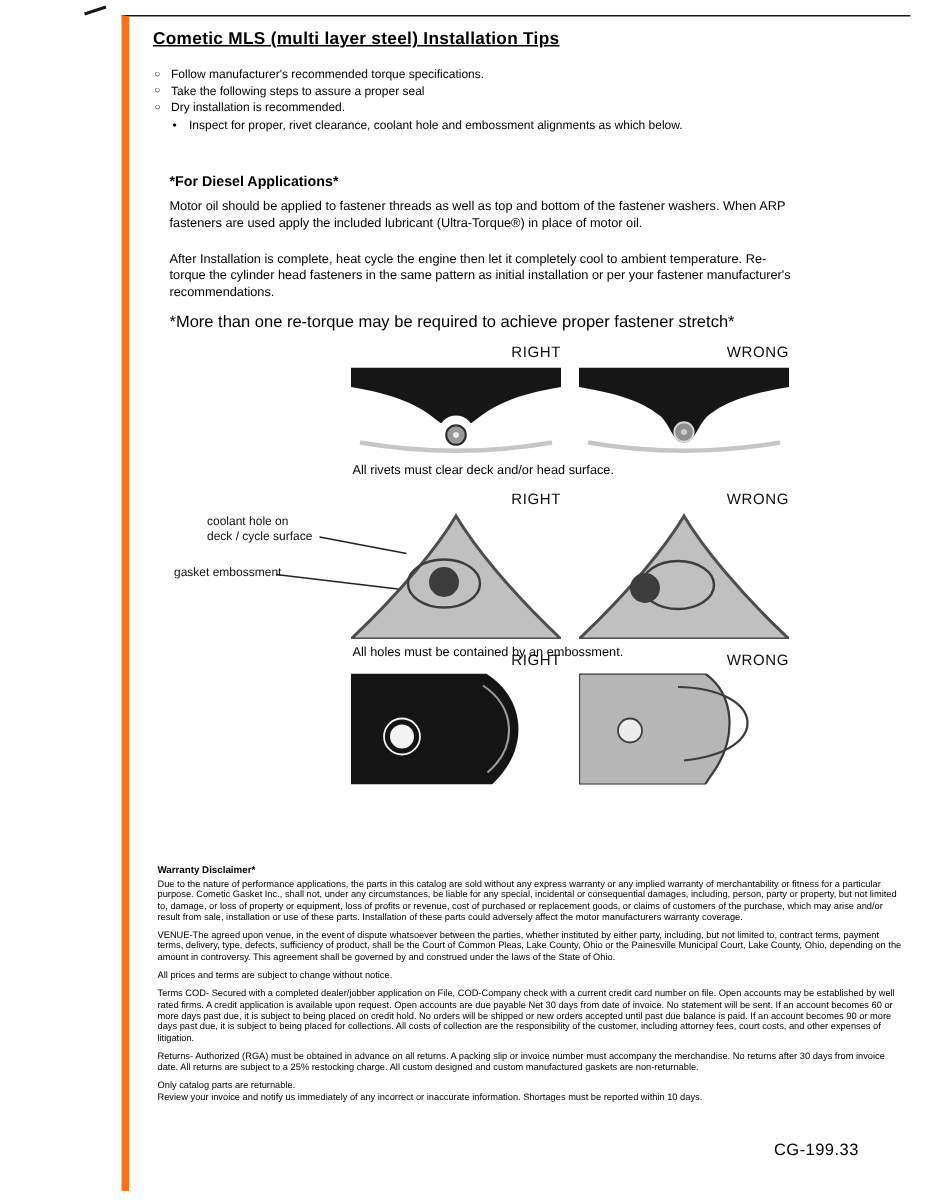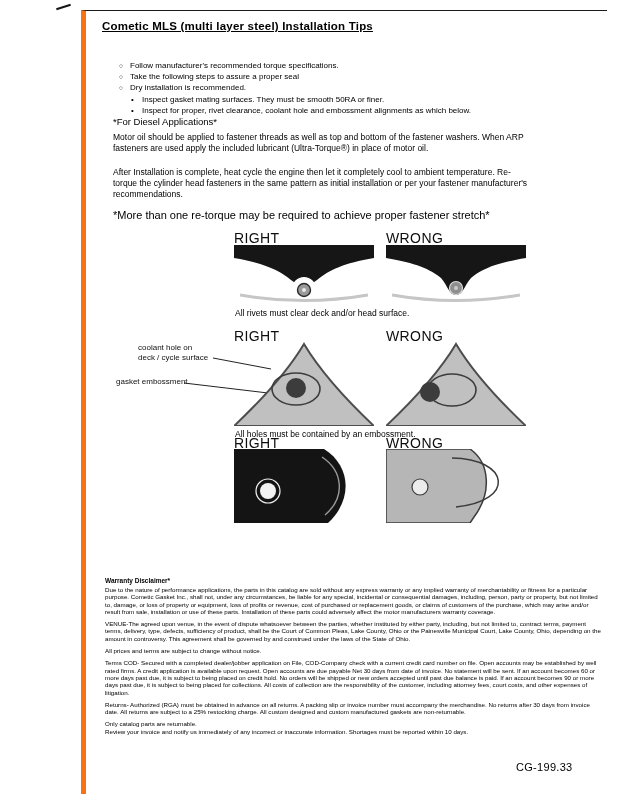--- a/index.html
+++ b/index.html
@@ -2,31 +2,31 @@
 <html><head>
 <meta charset="utf-8">
 <style>
   html,body{margin:0;padding:0}
   body{width:618px;height:800px;background:#ffffff;font-family:"Liberation Sans","DejaVu Sans",sans-serif;color:#000;position:relative;overflow:hidden}
   .page{position:absolute;left:0;top:0;width:618px;height:800px;background:#fff}
   .abs{position:absolute}
   .scan-mark{left:56px;top:6px;width:15px;height:2px;background:#161616;transform:rotate(-18deg)}
   .frame{position:absolute;left:81px;top:10px;width:521px;height:783px;border-left:5px solid #f97316;border-top:1px solid #1a1a1a}
   .title{left:16px;top:9px;font-size:11.5px;font-weight:700;text-decoration:underline;letter-spacing:.2px;white-space:nowrap}
-  .tips{left:17px;top:33px;list-style:none;margin:16px;padding:0}
+  .tips{left:17px;top:33px;list-style:none;margin:0;padding:0}
   .tips li{position:relative;font-size:8px;line-height:11.2px;padding-left:11px;white-space:nowrap}
   .tips li::before{content:"○";position:absolute;left:0;top:0;font-size:6.5px;line-height:11.2px}
   .tips li.sub{margin-left:12px}
   .tips li.sub::before{content:"•";font-size:8px}
-  .h-diesel{left:27px;top:105px;font-size:9.5px;font-weight:400}
+  .h-diesel{left:27px;top:105px;font-size:9.5px;font-weight:700}
   .body-text{font-size:8.5px;line-height:11.2px;width:420px}
   .p1{left:27px;top:121px}
   .p2{left:27px;top:156px}
   .note{left:27px;top:198px;font-size:11px;white-space:nowrap}
-  .rw-label{width:140px;text-align:left;font-size:14px;letter-spacing:.4px;color:#0d0d0d}
+  .rw-label{width:140px;text-align:right;font-size:10px;letter-spacing:.4px;color:#0d0d0d}
   .diag{width:140px}
   .diag svg{display:block;width:100%;height:100%}
   .caption{font-size:8.5px;line-height:10.5px}
   .ann{font-size:8px;line-height:9.6px;color:#111;white-space:nowrap}
   .warranty{left:19px;top:566px;width:497px}
   .warranty .w-head{font-size:6.5px;font-weight:700;margin:0 0 2px 0}
   .warranty p{font-size:6.2px;line-height:7.3px;margin:0 0 5px 0}
   .doc-code{left:430px;top:750px;font-size:11px;letter-spacing:.3px}
 </style>
 </head>
@@ -36,21 +36,20 @@
   <div class="abs scan-mark"></div>
 
   <div class="frame">
 
     <div class="abs title">Cometic MLS (multi layer steel) Installation Tips</div>
 
     <ul class="abs tips">
       <li>Follow manufacturer's recommended torque specifications.</li>
       <li>Take the following steps to assure a proper seal</li>
       <li>Dry installation is recommended.</li>
-      <li class="sub">Inspect gasket mating surfaces.  They must be smooth 50RA or finer.</li>
       <li class="sub">Inspect for proper, rivet clearance, coolant hole and embossment alignments as which below.</li>
     </ul>
 
     <div class="abs h-diesel">*For Diesel Applications*</div>
     <div class="abs body-text p2">After Installation is complete, heat cycle the engine then let it completely cool to ambient temperature. Re-torque the cylinder head fasteners in the same pattern as initial installation or per your fastener manufacturer's recommendations.</div>
     <div class="abs body-text p1">Motor oil should be applied to fastener threads as well as top and bottom of the fastener washers. When ARP fasteners are used apply the included lubricant (Ultra-Torque®) in place of motor oil.</div>
     <div class="abs note">*More than one re-torque may be required to achieve proper fastener stretch*</div>
 
     <div class="abs rw-label" style="left:148px;top:219px">RIGHT</div>
     <div class="abs rw-label" style="left:300px;top:219px">WRONG</div>

